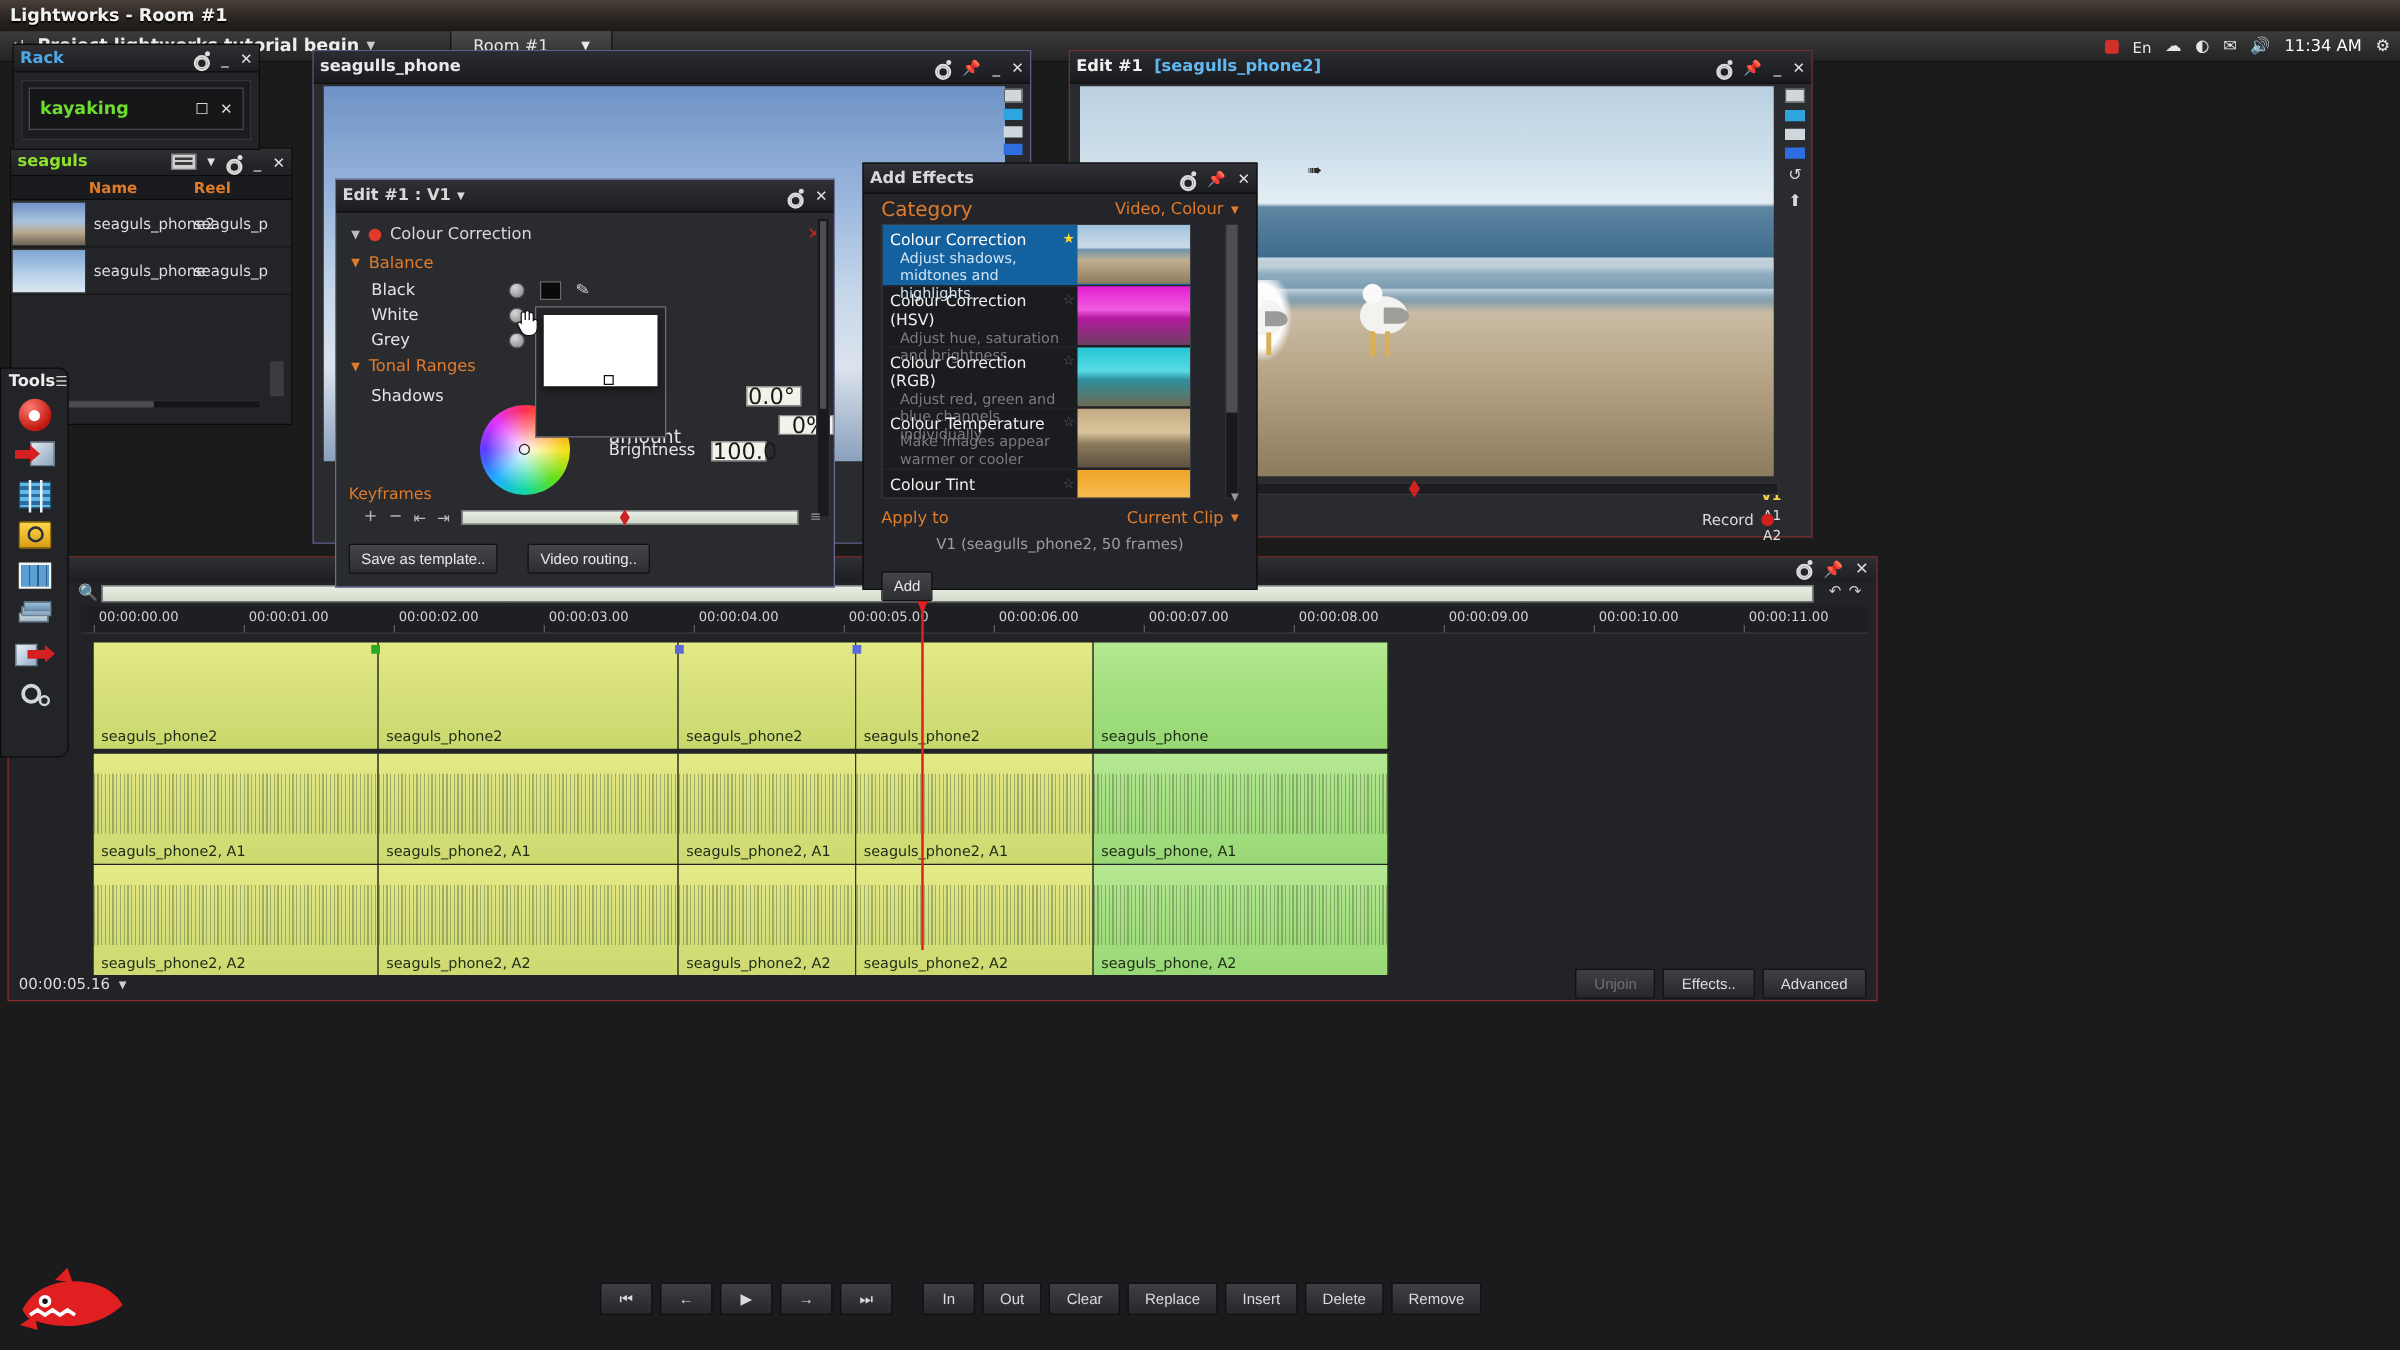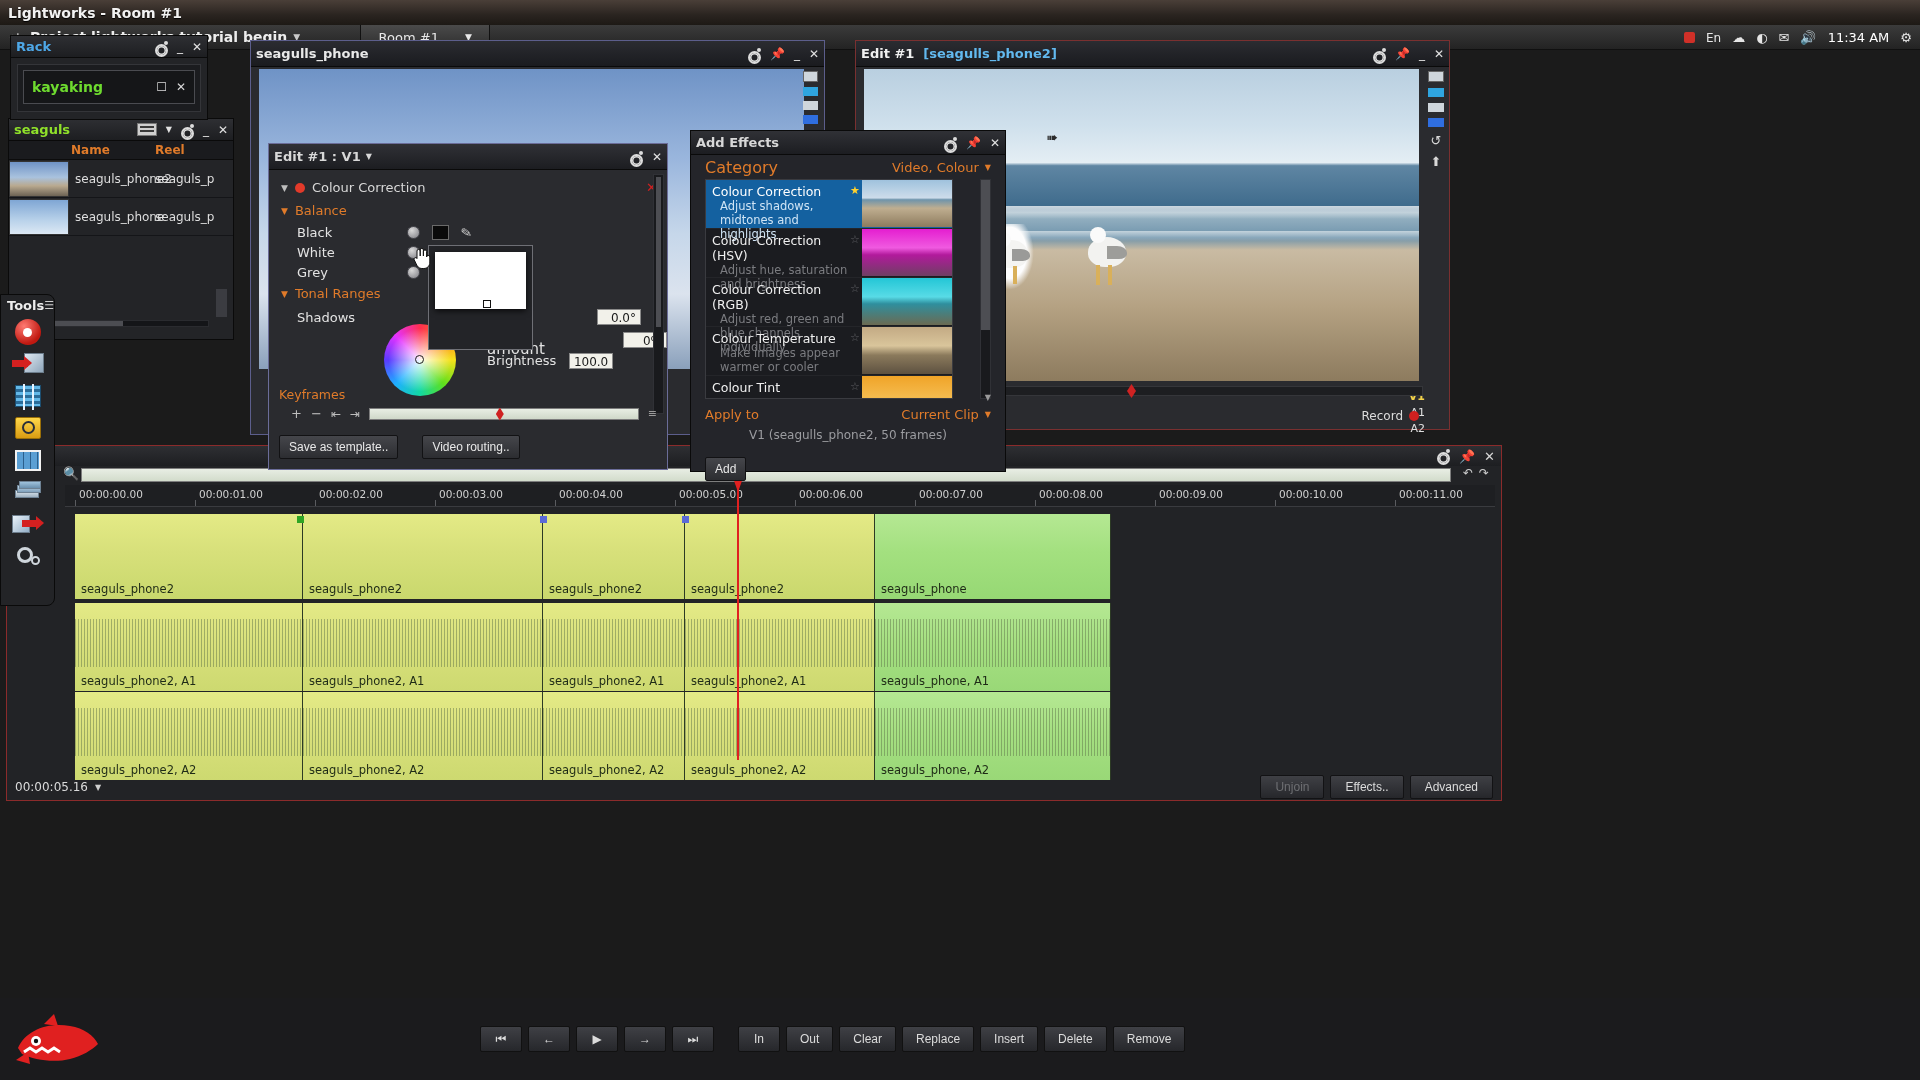--- a/index.html
+++ b/index.html
@@ -141,21 +141,21 @@
   .ccsec .tri.o { color:#e07b2a; }
   .ccsec .lbl { font-size:13px; }
   .ccsec .lbl.o { color:#e07b2a; }
   .ccrow { display:flex; align-items:center; height:20px; padding-left:28px; font-size:13px; }
   .ccrow .nm { width:110px; color:#e3e3e3; }
   .swatch { width:17px; height:15px; border:1px solid #6a6a6a; }
   .clockicon { width:13px; height:13px; border-radius:50%;
     background:radial-gradient(circle at 35% 30%, #d9d9d9, #7d7d83); border:1px solid #4c4c52; }
   .eyedrop { color:#cfcfcf; font-size:13px; transform:rotate(-10deg); }
   .valbox { width:44px; height:16px; background:#f2f1ea; color:#1a1a1a;
-    font-size:12px; text-align:right; padding-right:4px; line-height:16px;
+    font-size:18px; text-align:right; padding-right:4px; line-height:16px;
     border:1px solid #8a8a8a; }
   #rangebar { height:16px; background:linear-gradient(to right,#b9b7b2,#efeee8);
     border:1px solid #8a8a8a; display:flex; align-items:center; }
   #wheelwrap { position:absolute; left:115px; top:180px; width:72px; height:72px; }
   #wheel { width:72px; height:72px; border-radius:50%;
     background:
       radial-gradient(circle at 50% 50%, rgba(255,255,255,.95) 0%, rgba(255,255,255,0) 62%),
       conic-gradient(from 0deg,#ff2f4f,#ff7a1f,#f5e11a,#5fe01c,#12d9a3,#1fb0ff,#5b3bff,#e433ff,#ff2f4f);
   }
   #wheelknob { position:absolute; left:31px; top:31px; width:9px; height:9px;

